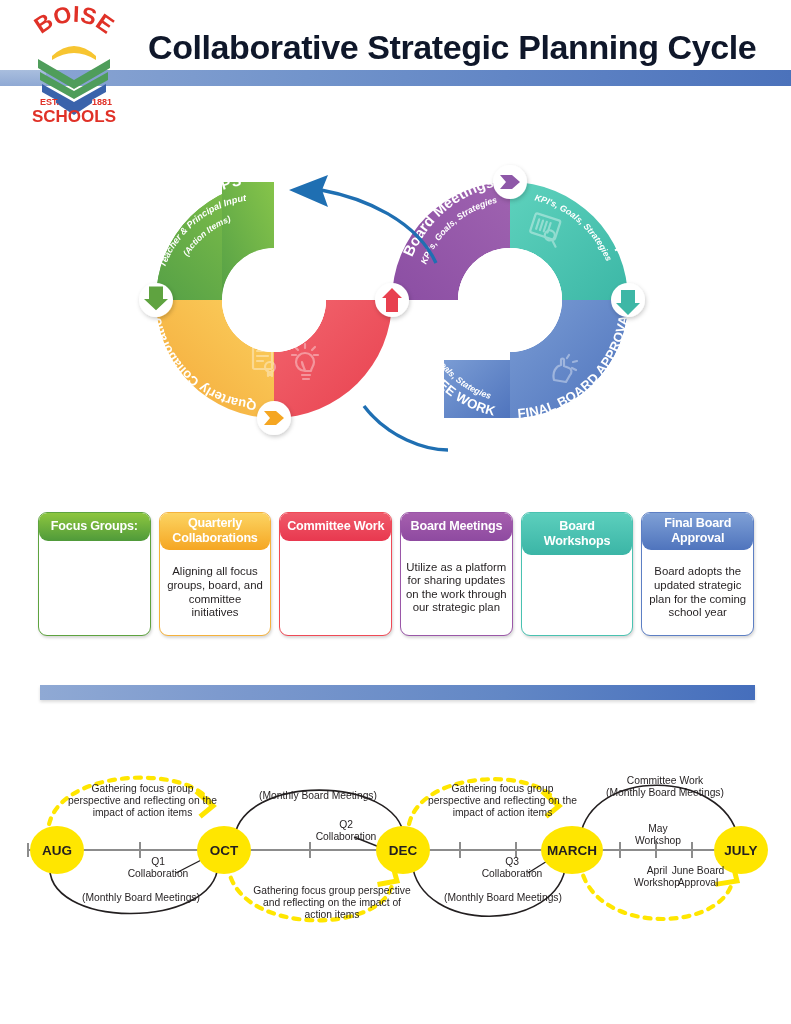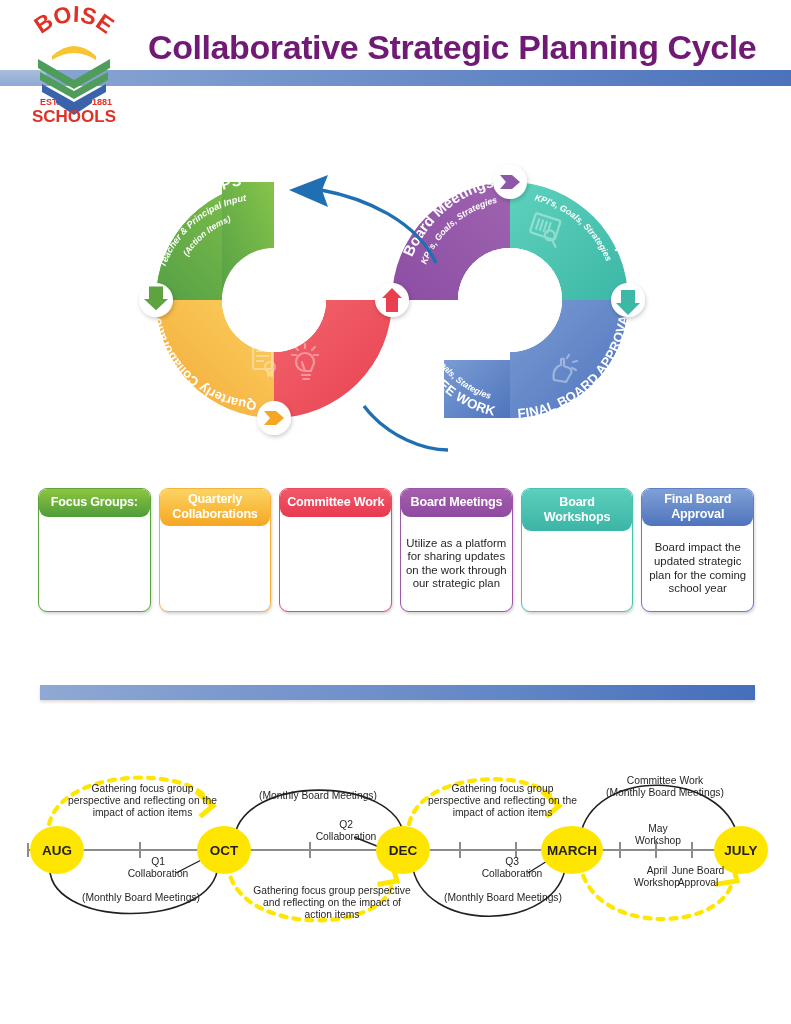--- a/index.html
+++ b/index.html
@@ -11,28 +11,28 @@
   }
   .abs{position:absolute;}
 
   
   #header-bar-left{left:0;top:70px;width:46px;height:16px;
     background:linear-gradient(to bottom,#a9bede,#8fa9d4);}
   #header-bar-main{left:46px;top:70px;width:745px;height:16px;
     background:linear-gradient(to right,#89a4d2 0%,#7294cb 35%,#5a7fc2 75%,#4b72bb 100%);}
   #logo{left:22px;top:2px;width:104px;height:122px;}
   #page-title{left:148px;top:24px;width:620px;height:46px;
-    font-size:34px;font-weight:bold;color:#701a75;letter-spacing:-0.4px;
+    font-size:34px;font-weight:bold;color:#0f172a;letter-spacing:-0.4px;
     font-family:"Liberation Sans", sans-serif;line-height:46px;white-space:nowrap;}
 
   
   #infinity-wrap{left:96px;top:128px;width:600px;height:350px;}
 
   
-  #cards{left:38px;top:488px;width:716px;height:126px;
+  #cards{left:38px;top:512px;width:716px;height:126px;
     display:flex;gap:8px;}
   .card{width:114px;height:124px;border-radius:9px;background:#fff;
     border:1px solid #cfcfcf;box-sizing:border-box;overflow:hidden;
     display:flex;flex-direction:column;box-shadow:1px 2px 3px rgba(0,0,0,.16);}
   .card-head{border-radius:8px 8px 9px 9px;color:#fff;font-weight:bold;
     font-size:12.6px;line-height:14.5px;text-align:center;
     padding:6px 4px 7px 4px;letter-spacing:-0.2px;}
   .card-head.two{padding:3px 4px 5px 4px;}
   .card-body{flex:1;display:flex;align-items:center;justify-content:center;
     text-align:center;font-size:11.4px;line-height:13.6px;padding:2px 5px;color:#231f20;}
@@ -316,38 +316,39 @@
 </div>
 
 <div class="abs" id="cards">
 
   <div class="card c-green">
     <div class="card-head">Focus Groups:</div>
   </div>
 
   <div class="card c-yellow">
     <div class="card-head two">Quarterly Collaborations</div>
+    <div class="card-body">Aligning all focus groups, board, and committee initiatives</div>
   </div>
 
   <div class="card c-red">
     <div class="card-head">Committee Work</div>
   </div>
 
   <div class="card c-purple">
     <div class="card-head">Board Meetings</div>
     <div class="card-body">Utilize as a platform for sharing updates on the work through our strategic plan</div>
   </div>
 
   <div class="card c-teal">
     <div class="card-head">Board Workshops</div>
   </div>
 
   <div class="card c-blue">
     <div class="card-head two">Final Board Approval</div>
-    <div class="card-body">Board impact the updated strategic plan for the coming school year</div>
+    <div class="card-body">Board adopts the updated strategic plan for the coming school year</div>
   </div>
 
 </div>
 
 <div class="abs" id="divider"></div>
 
 <div class="abs" id="timeline">
 <svg width="791" height="200" viewBox="0 0 791 200" xmlns="http://www.w3.org/2000/svg" font-family="Liberation Sans, sans-serif">
 
   <g stroke="#8c8c8c" stroke-width="2">

